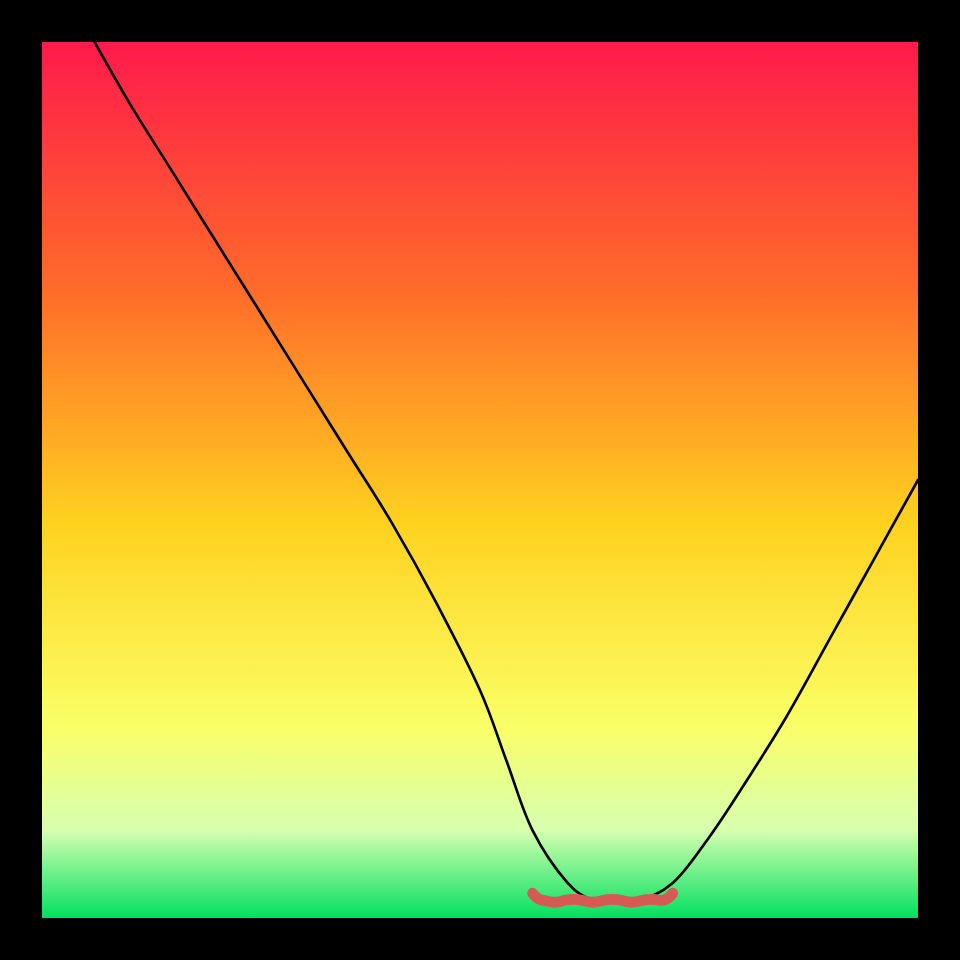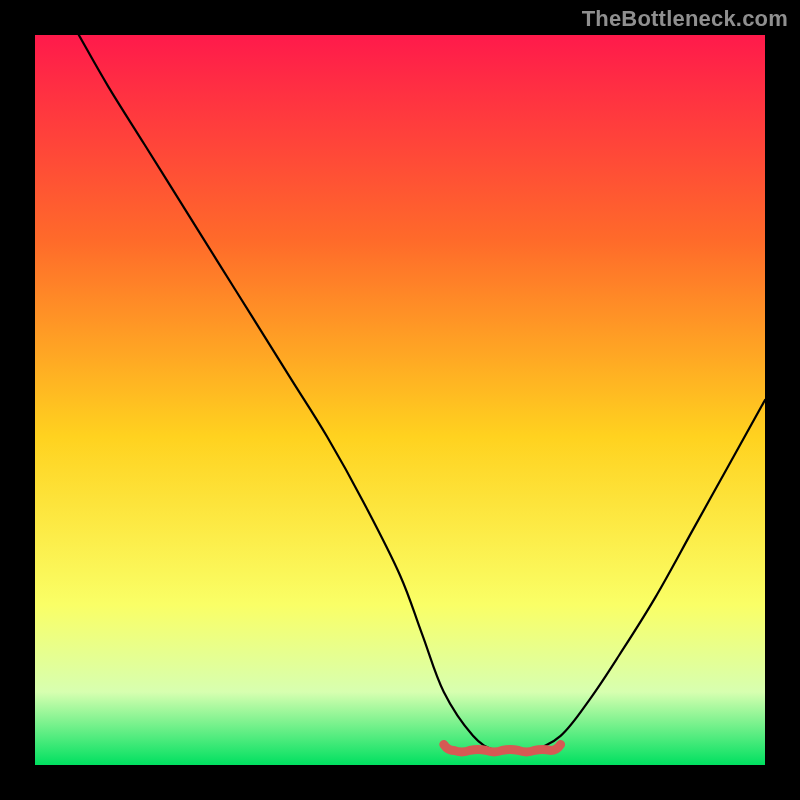--- a/index.html
+++ b/index.html
@@ -34,21 +34,20 @@
     font-weight: 600;
     color: #8f8f8f;
     letter-spacing: 0.2px;
   }
   svg { display: block; }
 </style>
 </head>
 <body>
 
 <div class="frame">
-  <div class="watermark">TheBottleneck.com</div>
   <div class="plot">
     <svg id="chart-svg" width="730" height="730" viewBox="0 0 730 730" preserveAspectRatio="none">
       <defs>
         <linearGradient id="bg-grad" x1="0" y1="0" x2="0" y2="1">
           <stop id="g0" offset="0%" stop-color="#ff1a4b"></stop>
           <stop id="g1" offset="28%" stop-color="#ff6a2a"></stop>
           <stop id="g2" offset="55%" stop-color="#ffd21f"></stop>
           <stop id="g3" offset="78%" stop-color="#faff66"></stop>
           <stop id="g4" offset="90%" stop-color="#d7ffb0"></stop>
           <stop id="g5" offset="100%" stop-color="#00e060"></stop>

